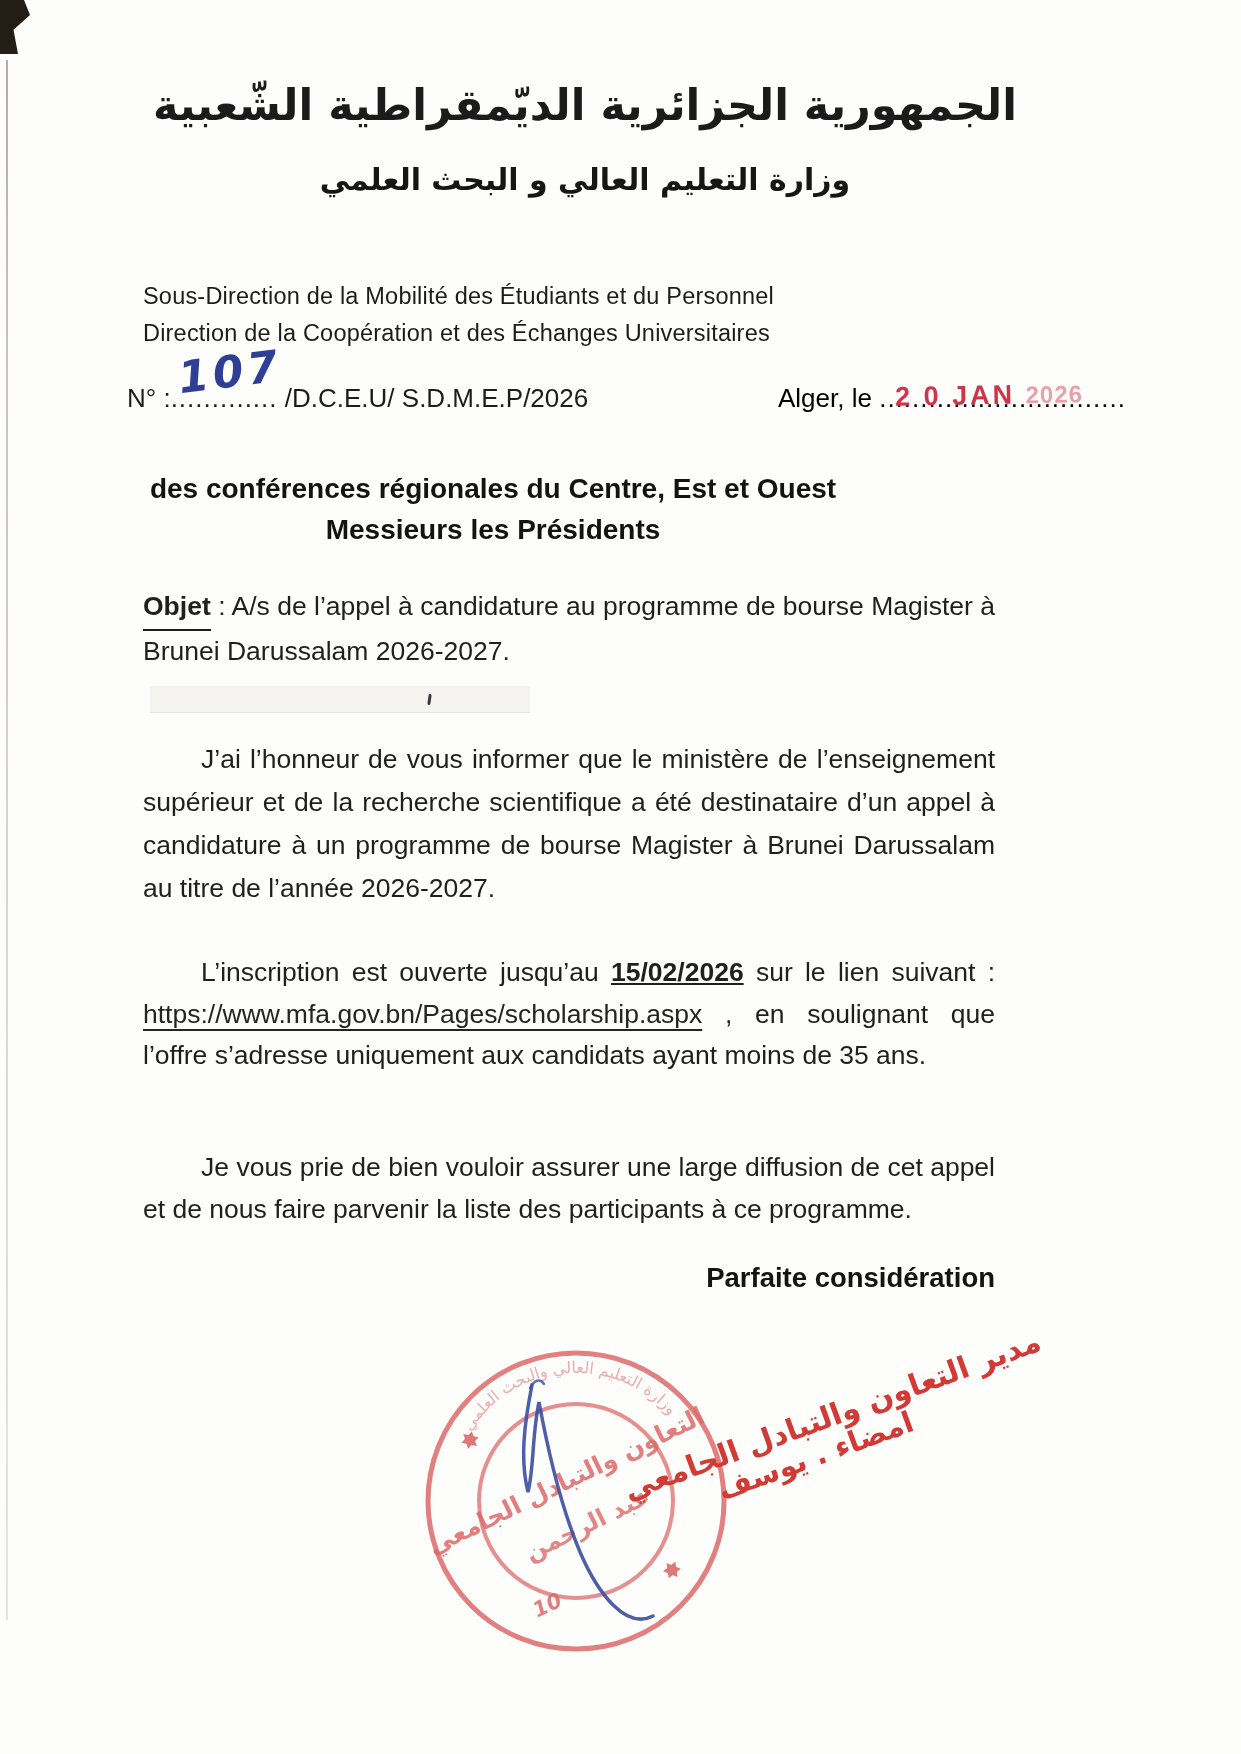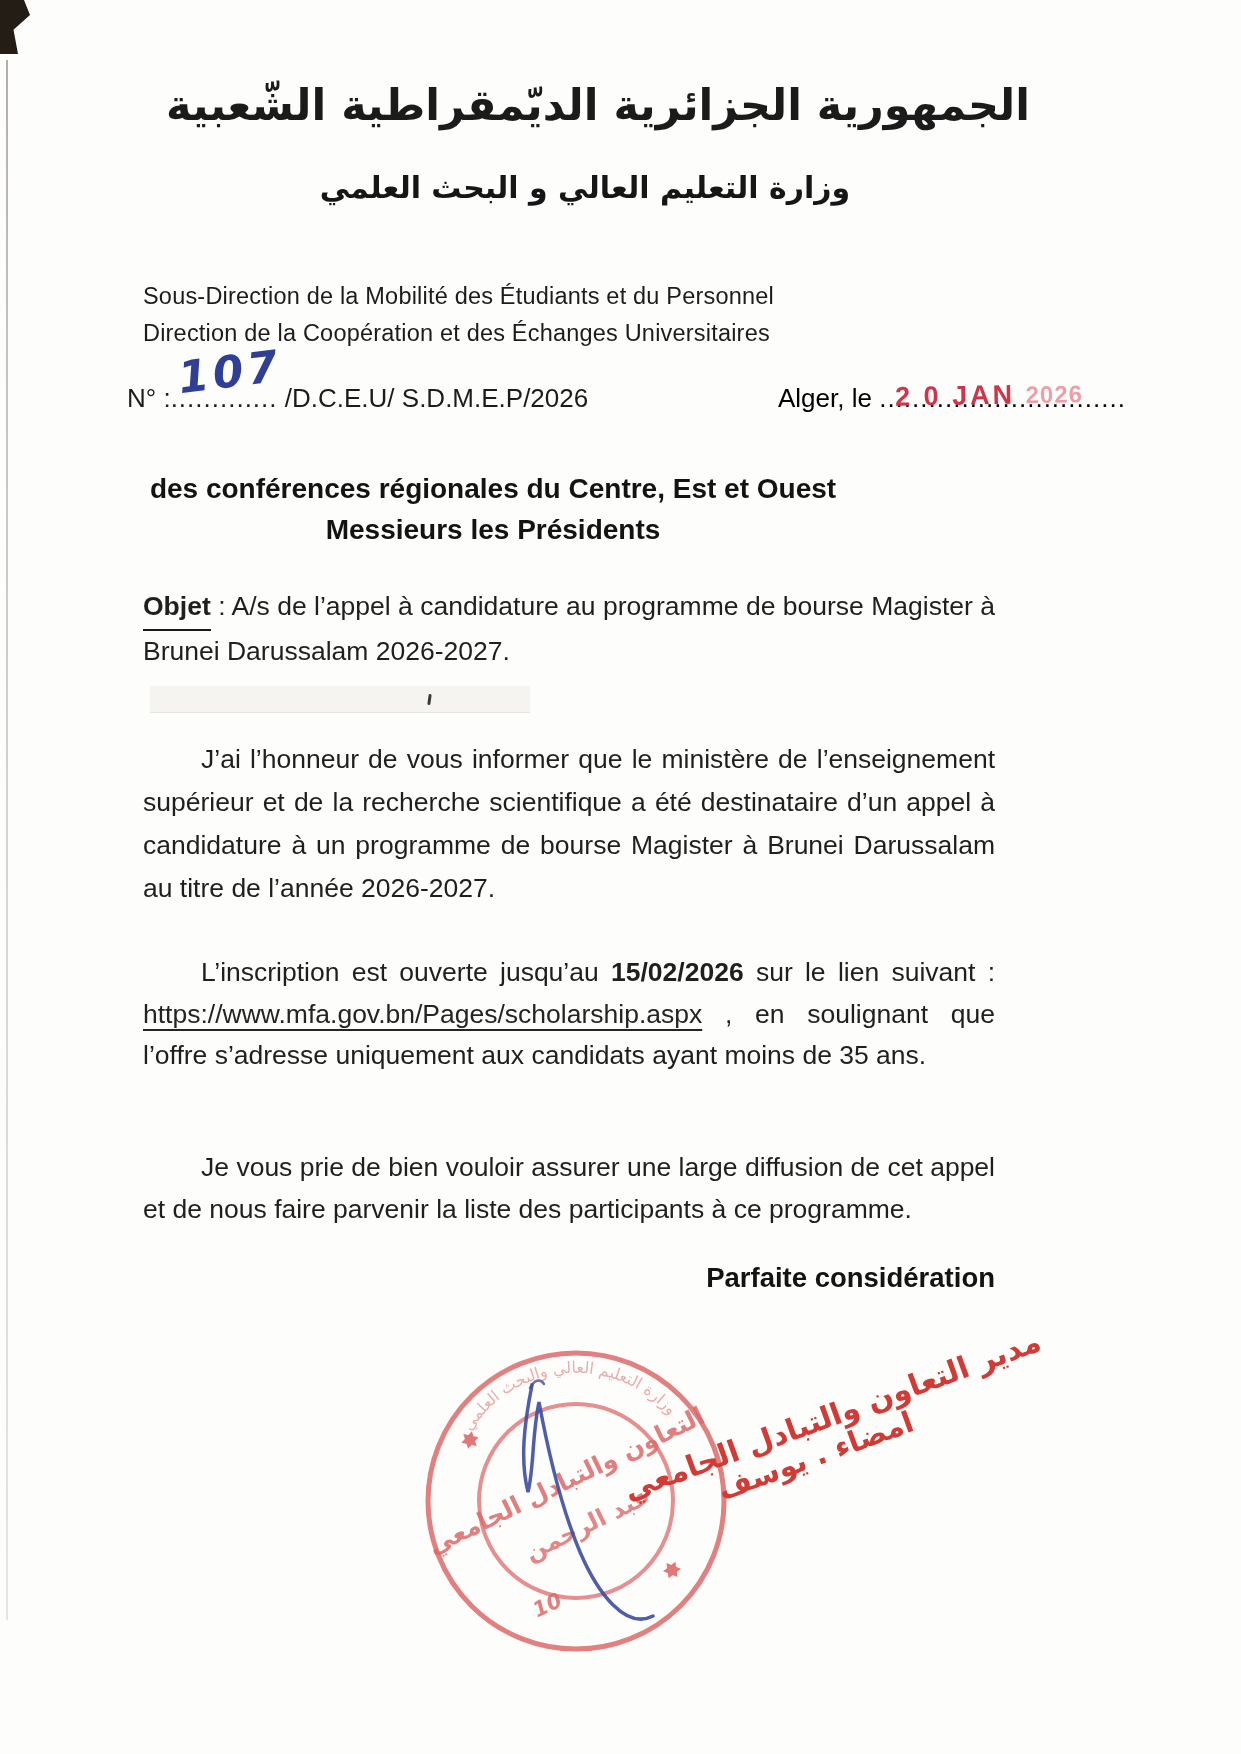--- a/index.html
+++ b/index.html
@@ -13,23 +13,23 @@
     clip-path:polygon(0 0,80% 0,100% 28%,45% 55%,60% 100%,0 100%);}
   .edge-line{position:absolute;left:6px;top:60px;width:2px;height:1560px;opacity:.65;
     background:linear-gradient(#8d8279 0%,#aaa199 18%,#c6c0b8 55%,#dcd7d0 100%);}
   .smudge{position:absolute;left:150px;top:686px;width:380px;height:26px;background:#f5f4f1;
     border-bottom:1px solid #e7e4de;}
   .smudge-tick{position:absolute;left:428px;top:694px;width:3px;height:11px;background:#3a3a3a;
     transform:rotate(8deg);border-radius:2px;}
 
   
   .arabic{direction:rtl;font-family:"DejaVu Sans",sans-serif;}
-  .ar-title{position:absolute;left:13px;top:80px;width:1170px;text-align:center;
+  .ar-title{position:absolute;left:0;top:80px;width:1170px;text-align:center;
     font-size:43px;font-weight:bold;color:#1b1b1b;letter-spacing:1px;}
-  .ar-ministry{position:absolute;left:0;top:170px;width:1170px;text-align:center;
+  .ar-ministry{position:absolute;left:0;top:162px;width:1170px;text-align:center;
     font-size:30px;font-weight:bold;color:#161616;}
   .direction-block{position:absolute;left:143px;top:278px;font-size:23.5px;line-height:37px;
     color:#1c1c1c;letter-spacing:.2px;}
 
   
   .ref-row{position:absolute;left:127px;top:383px;font-size:26px;color:#1c1c1c;white-space:nowrap;}
   .ref-dots{letter-spacing:1px;}
   .handwritten-number{position:absolute;left:178px;top:346px;font-size:44px;color:#2f3f96;
     font-style:italic;font-weight:bold;letter-spacing:4px;transform:rotate(-7deg);
     font-family:"DejaVu Sans",sans-serif;}
@@ -44,21 +44,21 @@
 
   
   .subject{position:absolute;left:143px;top:584px;width:852px;font-size:26.5px;
     line-height:45px;text-align:justify;}
   .subject .label{font-weight:bold;border-bottom:2.5px solid #1b1b1b;padding-bottom:8px;}
   .para{position:absolute;left:143px;width:852px;font-size:26.5px;line-height:43px;
     text-align:justify;text-indent:58px;}
   .p1{top:738px;}
   .p2{top:952px;line-height:41.5px;}
   .p3{top:1146px;line-height:42px;}
-  .bold{font-weight:bold;}
+  .bold{font-weight:bold;text-decoration:underline;}
   .link{text-decoration:underline;text-underline-offset:6px;color:#242424;}
   .closing{position:absolute;left:143px;top:1262px;width:852px;text-align:right;
     font-weight:bold;font-size:27.5px;color:#131313;}
 
   
   .stamp-svg{position:absolute;left:420px;top:1345px;}
   .sig-svg{position:absolute;left:460px;top:1340px;}
   .annotation{position:absolute;direction:rtl;font-family:"DejaVu Sans",sans-serif;
     color:#d23a35;white-space:nowrap;font-weight:bold;}
   .ann1{left:700px;top:1382px;width:350px;font-size:30px;transform:rotate(-20deg);}

